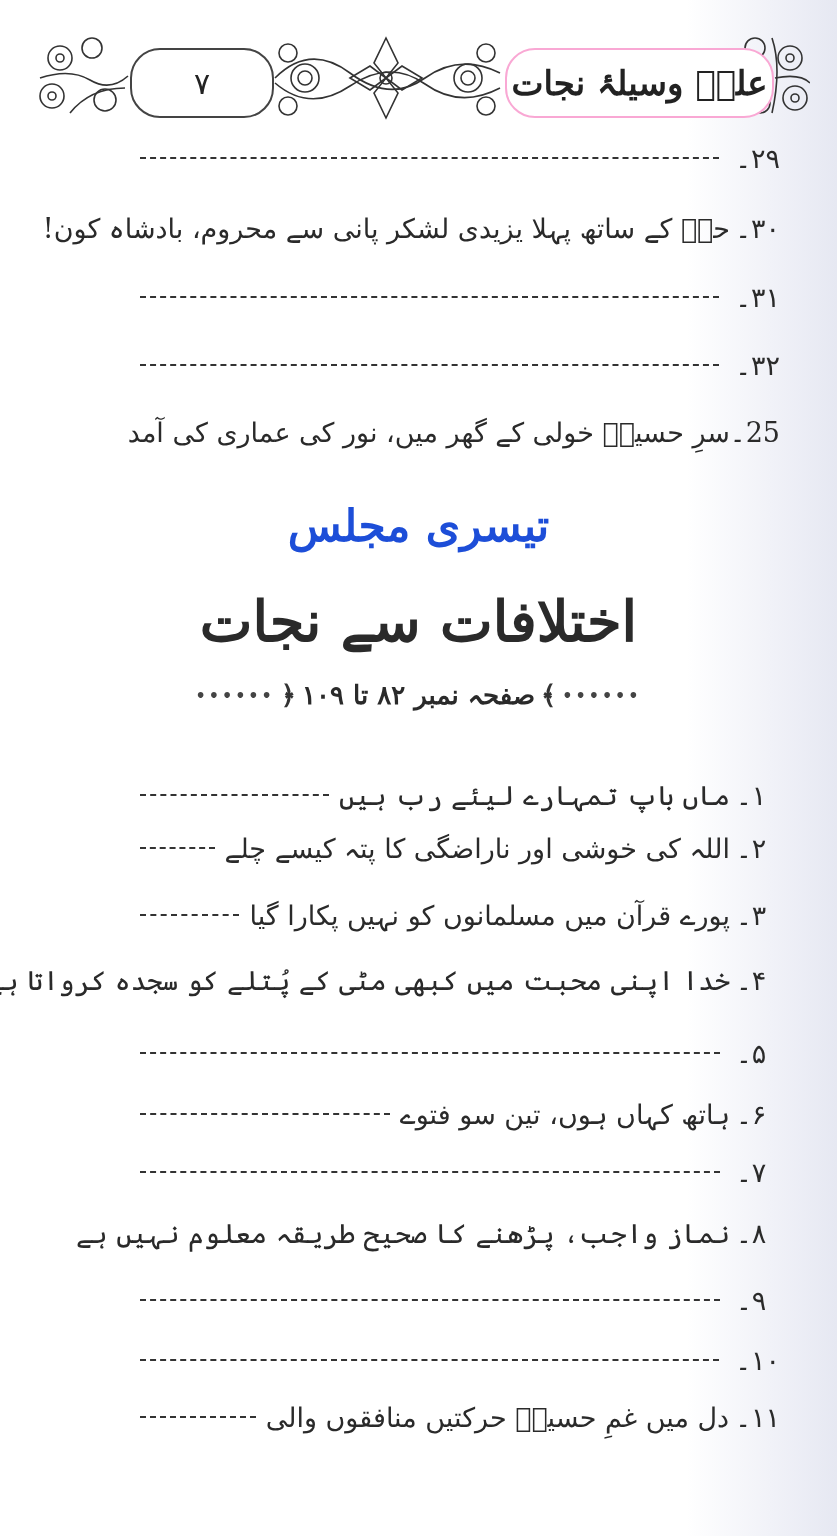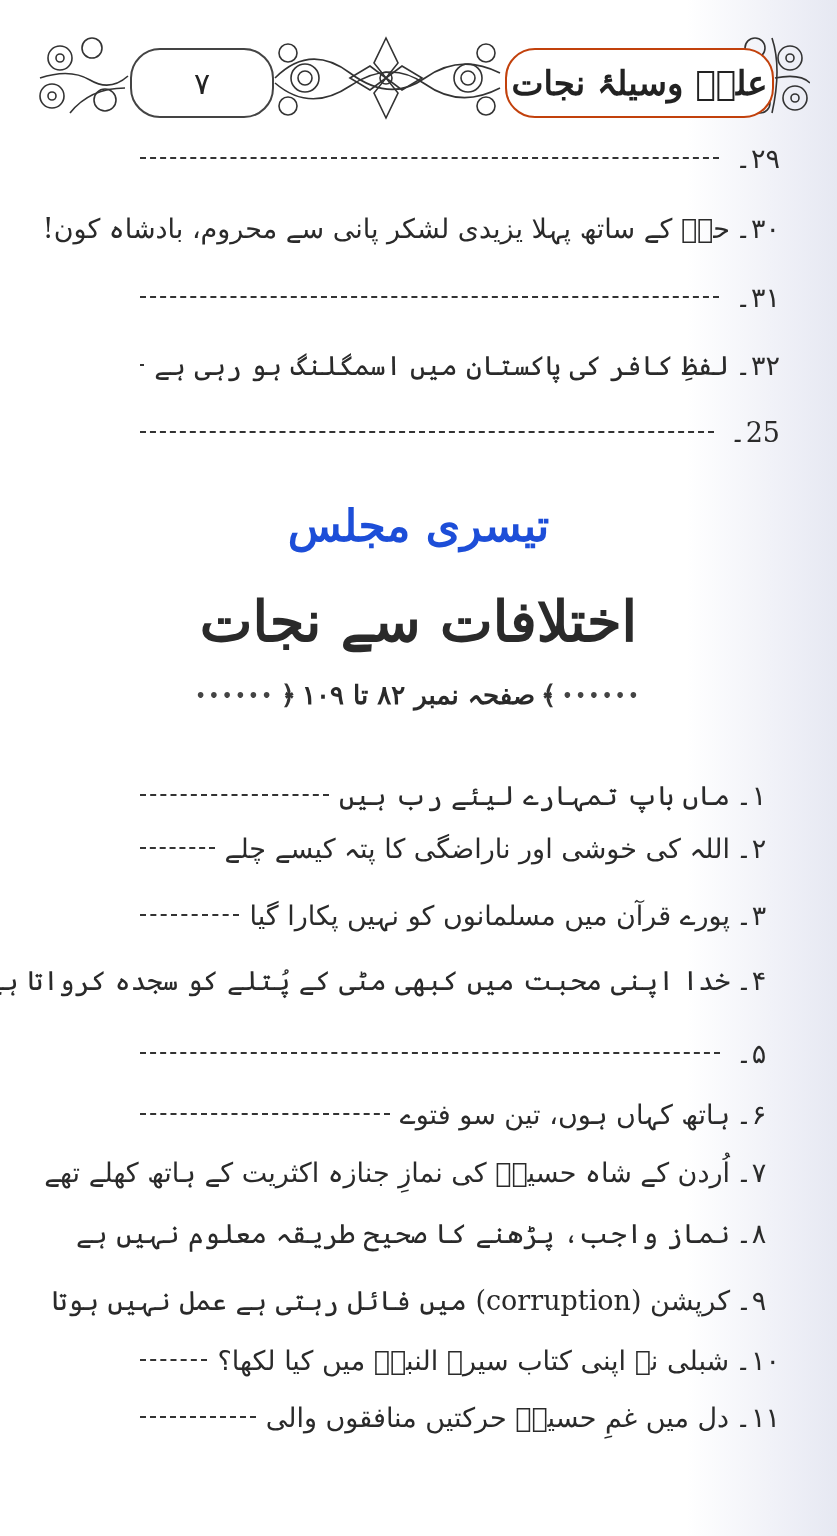--- a/index.html
+++ b/index.html
@@ -9,21 +9,21 @@
       font-family: "DejaVu Serif", serif;
       color: #2a2a2a;
       position: relative;
     }
     .header {
       position: absolute; left: 30px; top: 18px; width: 780px; height: 106px;
     }
     .header svg { position: absolute; left: 0; top: 0; }
     .title-box {
       position: absolute; left: 475px; top: 30px; width: 265px; height: 66px;
-      border: 2px solid #c2410c; border-radius: 30px; background: #fff;
+      border: 2px solid #f9a8d4; border-radius: 30px; background: #fff;
       display: flex; align-items: center; justify-content: center;
       font-size: 34px; font-weight: bold; direction: rtl; color: #222;
     }
     .page-box {
       position: absolute; left: 100px; top: 30px; width: 140px; height: 66px;
       border: 2px solid #444; border-radius: 30px; background: #fff;
       display: flex; align-items: center; justify-content: center;
       font-size: 30px; direction: rtl; color: #222;
     }
     .list {
@@ -106,25 +106,25 @@
       <span class="num">۳۰۔</span>
       <span class="text">حرؑ کے ساتھ پہلا یزیدی لشکر پانی سے محروم، بادشاہ کون!</span>
       <span class="dashes"></span>
     </div>
     <div class="item" style="top:277px;">
       <span class="num">۳۱۔</span>
       <span class="dashes"></span>
     </div>
     <div class="item" style="top:345px;">
       <span class="num">۳۲۔</span>
-      <span class="text">لفظِ کافر کی پاکستان میں اسمگلنگ ہو رہی ہے</span>
       <span class="dashes"></span>
     </div>
     <div class="item" style="top:412px;">
       <span class="num">25۔</span>
+      <span class="text">سرِ حسینؑ خولی کے گھر میں، نور کی عماری کی آمد</span>
       <span class="dashes"></span>
     </div>
   </div>
 </div>
 
 <div class="center h-majlis">تیسری مجلس</div>
 <div class="center h-title">اختلافات سے نجات</div>
 <div class="center pagerange">
   <span class="dots">••••••</span>
   <span class="bracket">﴾</span>
@@ -159,36 +159,33 @@
       <span class="num">۵۔</span>
       <span class="dashes"></span>
     </div>
     <div class="item" style="top:1094px;">
       <span class="num">۶۔</span>
       <span class="text">ہاتھ کہاں ہوں، تین سو فتوے</span>
       <span class="dashes"></span>
     </div>
     <div class="item" style="top:1152px;">
       <span class="num">۷۔</span>
-      <span class="text">اُردن کے شاہ حسینؑ کی نمازِ جنازہ اکثریت کے ہاتھ کھلے تھے</span>
       <span class="dashes"></span>
     </div>
     <div class="item" style="top:1213px;">
       <span class="num">۸۔</span>
       <span class="text">نماز واجب، پڑھنے کا صحیح طریقہ معلوم نہیں ہے</span>
       <span class="dashes"></span>
     </div>
     <div class="item" style="top:1280px;">
       <span class="num">۹۔</span>
-      <span class="text">کرپشن (corruption) میں فائل رہتی ہے عمل نہیں ہوتا</span>
       <span class="dashes"></span>
     </div>
     <div class="item" style="top:1340px;">
       <span class="num">۱۰۔</span>
-      <span class="text">شبلی نے اپنی کتاب سیرۃ النبیؐ میں کیا لکھا؟</span>
       <span class="dashes"></span>
     </div>
     <div class="item" style="top:1397px;">
       <span class="num">۱۱۔</span>
       <span class="text">دل میں غمِ حسینؑ حرکتیں منافقوں والی</span>
       <span class="dashes"></span>
     </div>
   </div>
 </div>
 

